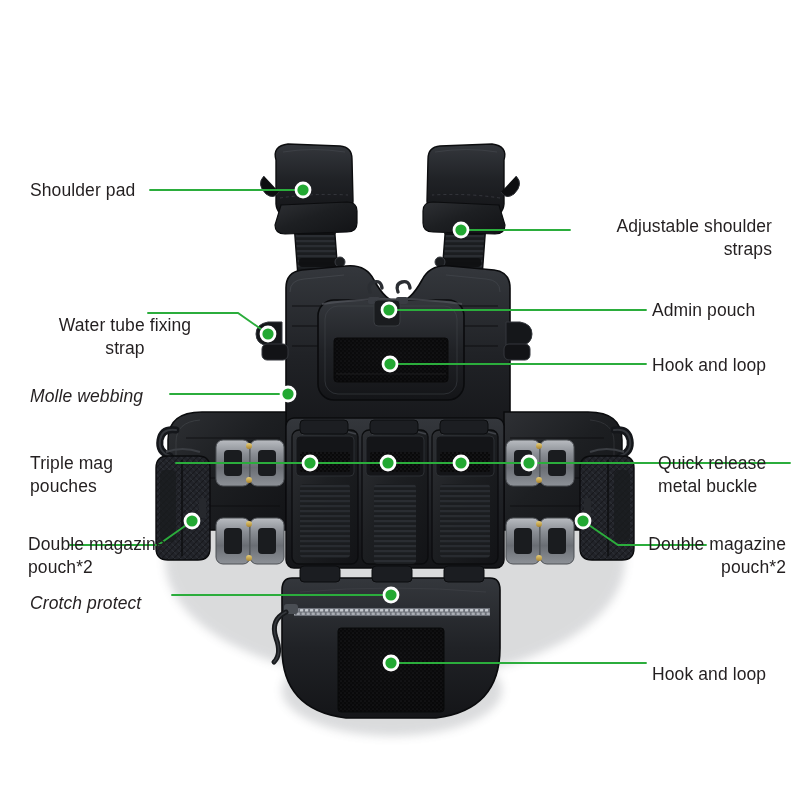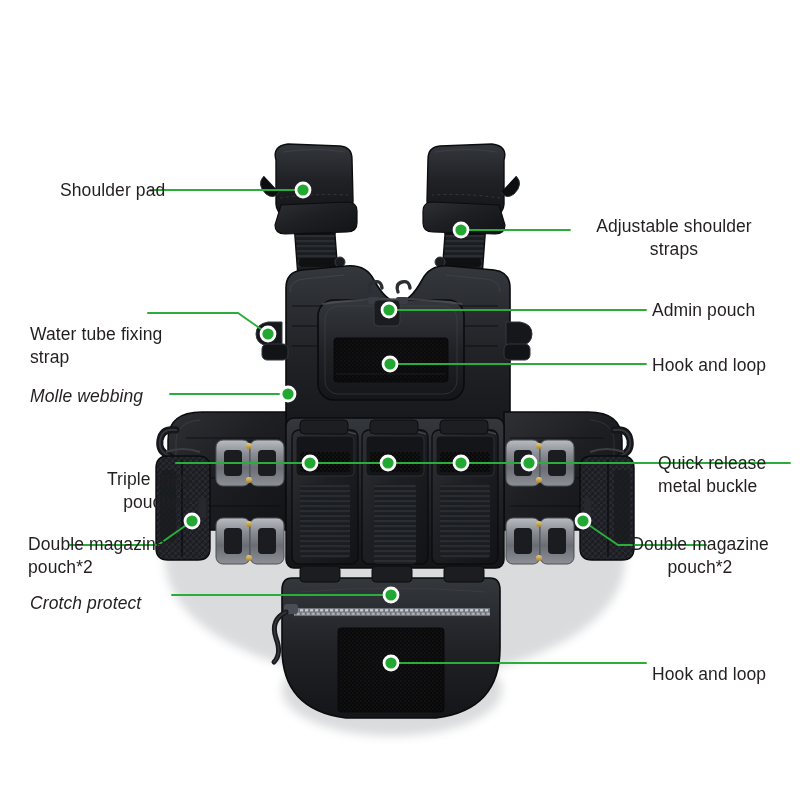--- a/index.html
+++ b/index.html
@@ -15,21 +15,21 @@
 
   .cal-label{
     position:absolute;
     color:#231f20;
     font-size:17.5px;
     line-height:1.32;
     letter-spacing:.1px;
     white-space:pre-line;
     font-weight:400;
   }
-  .cal-label.rt{text-align:center;}
+  .cal-label.rt{text-align:right;}
   .cal-label.lt{text-align:left;}
 </style>
 </head>
 <body>
 
 <div id="stage">
 
   <svg id="svgroot" viewBox="0 0 800 800">
     <defs>
       <linearGradient id="nylon" x1="0" y1="0" x2="1" y2="1">
@@ -395,35 +395,35 @@
           <circle cx="391" cy="595" r="8.4" fill="#ffffff"></circle>
           <circle cx="391" cy="595" r="5.6" fill="#22a832"></circle>
         </g>
       <g>
           <circle cx="391" cy="663" r="8.4" fill="#ffffff"></circle>
           <circle cx="391" cy="663" r="5.6" fill="#22a832"></circle>
         </g>
     </g>
   </svg>
 
-  <div class="cal-label lt" style="left:30px;top:179px;width:160px;margin-left:30px;">Shoulder pad</div>
+  <div class="cal-label lt" style="left:30px;top:179px;width:160px;">Shoulder pad</div>
 
   <div class="cal-label rt" style="left:576px;top:215px;width:196px;">Adjustable shoulder
 straps</div>
 
-  <div class="cal-label lt" style="left:30px;top:323px;width:190px;">Water tube fixing
+  <div class="cal-label lt" style="left:30px;top:314px;width:190px;text-align:center;">Water tube fixing
 strap</div>
 
   <div class="cal-label lt" style="left:652px;top:299px;width:150px;">Admin pouch</div>
 
   <div class="cal-label lt" style="left:652px;top:354px;width:150px;">Hook and loop</div>
 
   <div class="cal-label lt" style="left:30px;top:385px;width:170px;font-style:italic;">Molle webbing</div>
 
-  <div class="cal-label lt" style="left:30px;top:468px;width:160px;text-align:right;">Triple mag
+  <div class="cal-label lt" style="left:30px;top:452px;width:160px;">Triple mag
 pouches</div>
 
   <div class="cal-label lt" style="left:658px;top:452px;width:150px;">Quick release
 metal buckle</div>
 
   <div class="cal-label lt" style="left:28px;top:533px;width:170px;">Double magazine
 pouch*2</div>
 
   <div class="cal-label rt" style="left:614px;top:533px;width:172px;">Double magazine
 pouch*2</div>

